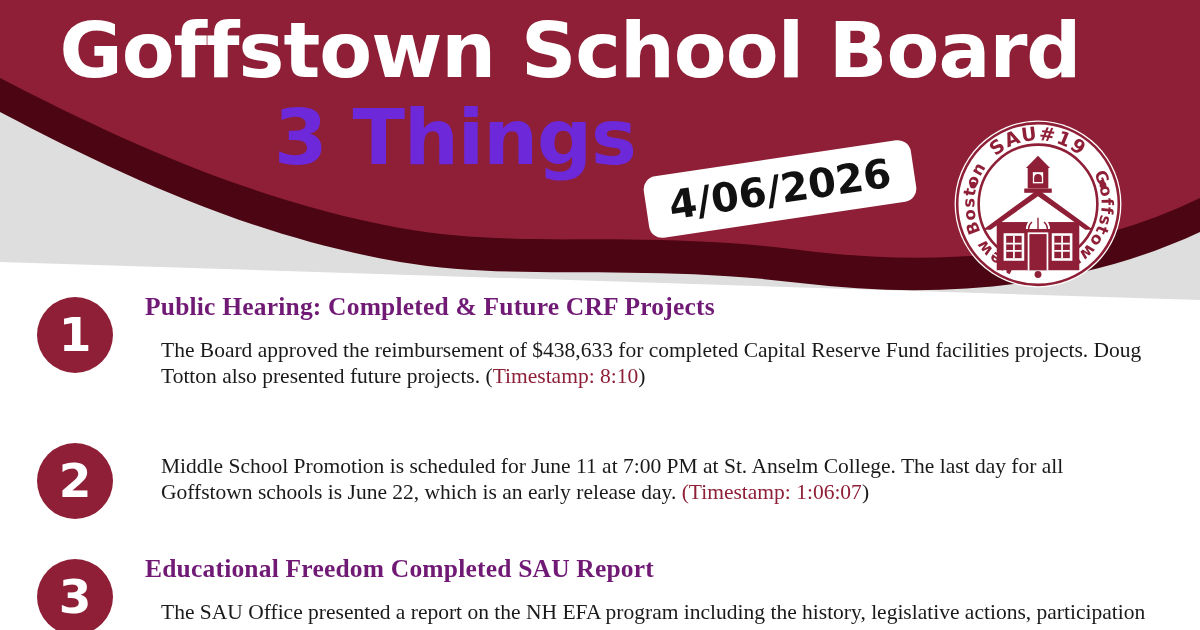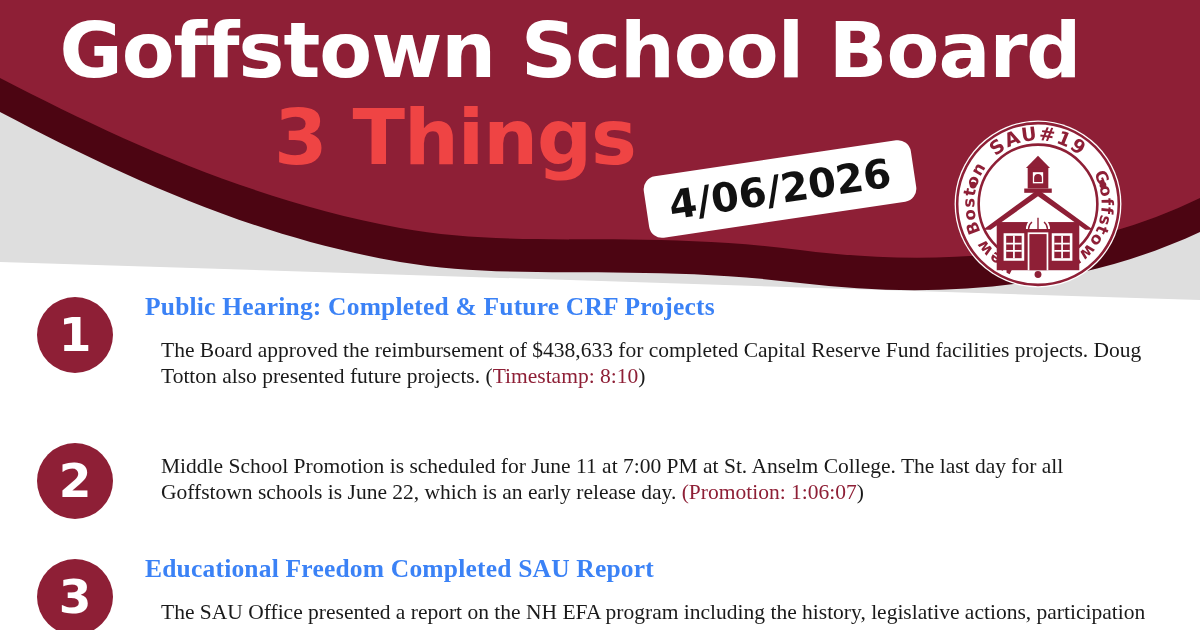--- a/index.html
+++ b/index.html
@@ -49,21 +49,21 @@
     color: #ffffff;
     white-space: nowrap;
   }
   #title-line-2 {
     display: block;
     font-family: "DejaVu Sans", sans-serif;
     font-weight: bold;
     font-size: 77px;
     line-height: 88px;
     letter-spacing: -1px;
-    color: #ef4444;
+    color: #6d28d9;
     white-space: nowrap;
     margin-right: 230px;
   }
 
   
   #date-badge {
     position: absolute;
     left: 645px;
     top: 158px;
     width: 270px;
@@ -126,21 +126,21 @@
   .item-body {
     flex: 1 1 auto;
     padding-left: 32px;
     padding-right: 28px;
   }
   .item-title {
     font-family: "Liberation Serif", serif;
     font-weight: bold;
     font-size: 25.5px;
     line-height: 30px;
-    color: #3b82f6;
+    color: #701a75;
     letter-spacing: 0.2px;
     margin: 0 0 1px 0;
   }
   .item-desc {
     font-family: "Liberation Serif", serif;
     font-size: 21.5px;
     line-height: 25.5px;
     color: #1a1a1a;
     margin: 16px;
   }
@@ -246,21 +246,21 @@
     <div class="item-badge">1</div>
     <div class="item-body">
       <div class="item-title">Public Hearing: Completed &amp; Future CRF Projects</div>
       <div class="item-desc"><span>The Board approved the reimbursement of $438,633 for completed Capital Reserve Fund facilities projects. Doug Totton also presented future projects. </span><span class="paren">(</span><span class="timestamp">Timestamp: 8:10</span><span class="paren">)</span></div>
     </div>
   </div>
 
   <div class="news-item">
     <div class="item-badge">2</div>
     <div class="item-body">
-      <div class="item-desc"><span>Middle School Promotion is scheduled for June 11 at 7:00 PM at St. Anselm College. The last day for all Goffstown schools is June 22, which is an early release day.  </span><span class="timestamp">(</span><span class="timestamp">Promotion: 1:06:07</span><span class="paren">)</span></div>
+      <div class="item-desc"><span>Middle School Promotion is scheduled for June 11 at 7:00 PM at St. Anselm College. The last day for all Goffstown schools is June 22, which is an early release day.  </span><span class="timestamp">(</span><span class="timestamp">Timestamp: 1:06:07</span><span class="paren">)</span></div>
     </div>
   </div>
 
   <div class="news-item">
     <div class="item-badge">3</div>
     <div class="item-body">
       <div class="item-title">Educational Freedom Completed SAU Report</div>
       <div class="item-desc"><span>The SAU Office presented a report on the NH EFA program including the history, legislative actions, participation and impacts in Goffstown &amp; New Boston. This report is available on the SAU website under Information.  </span><span class="timestamp">(</span><span class="timestamp">Timestamp: 1:55:55</span><span class="paren">)</span></div>
     </div>
   </div>

